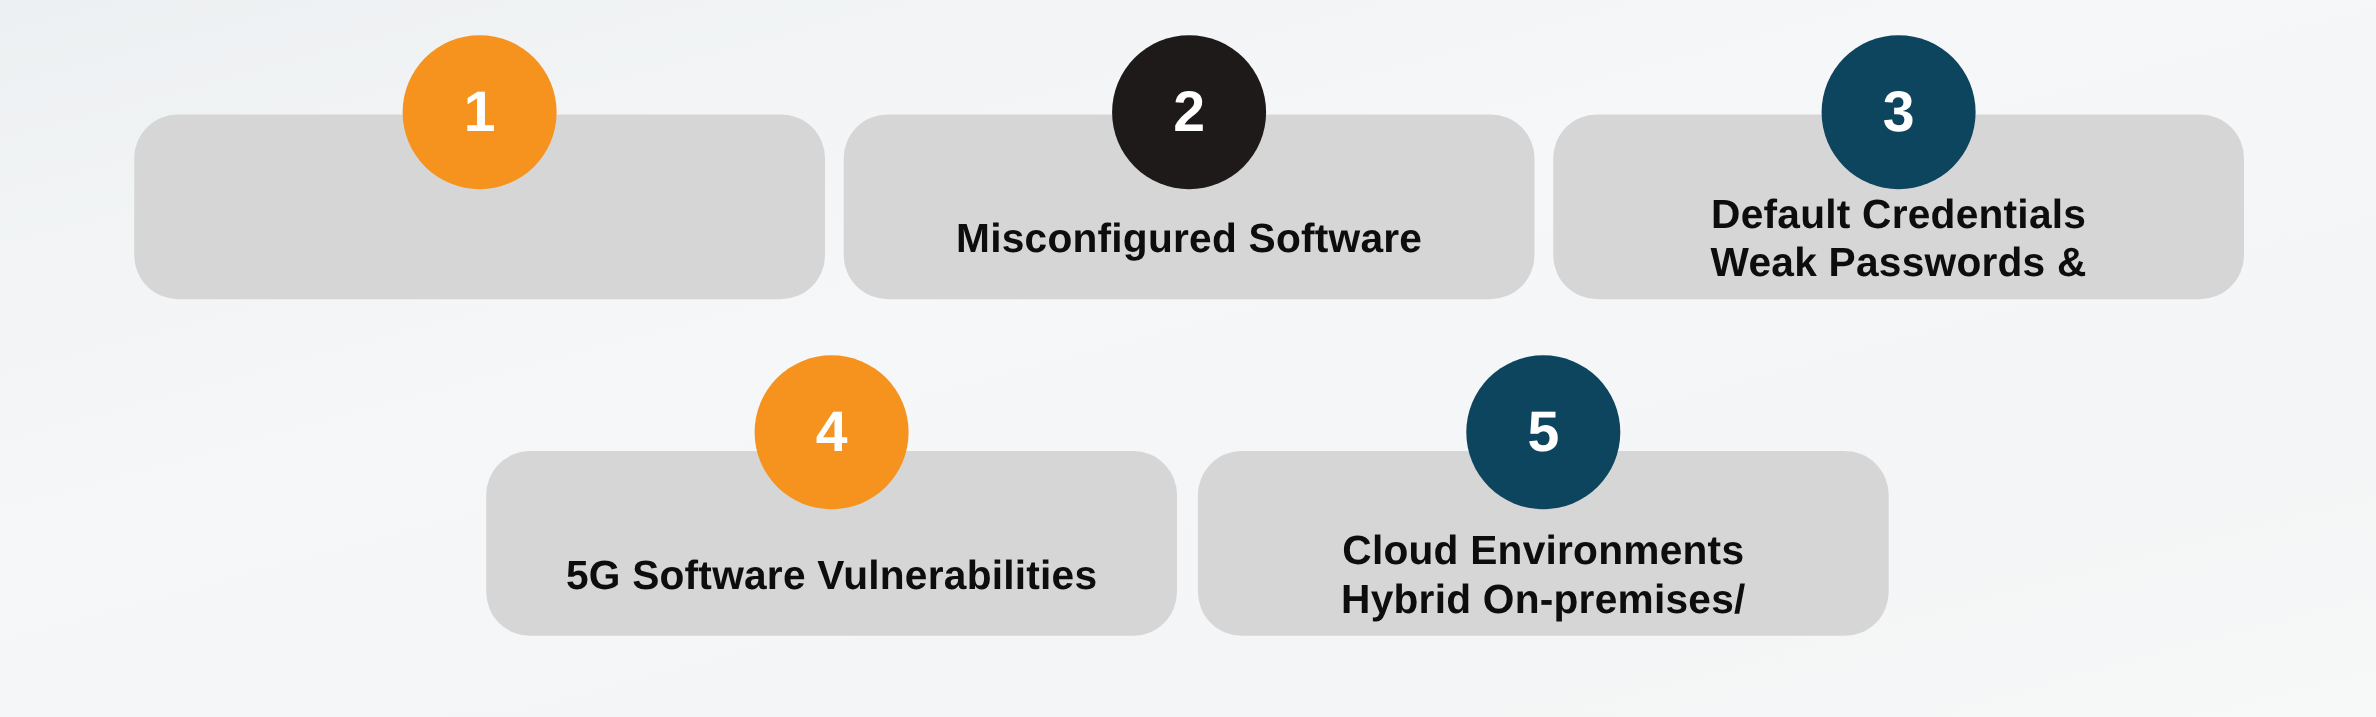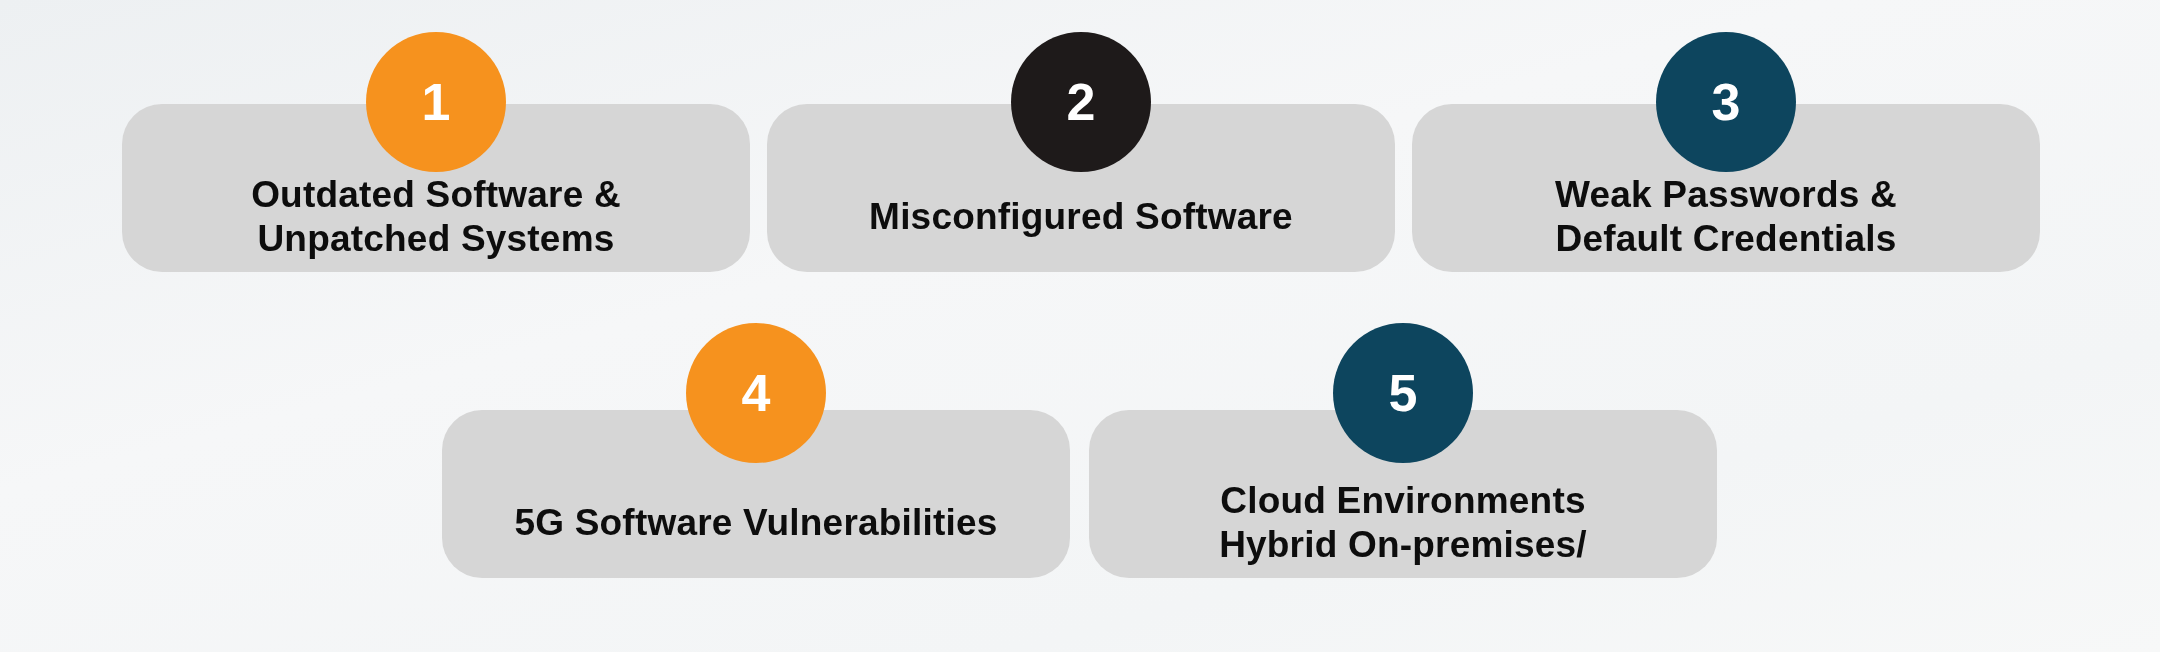--- a/index.html
+++ b/index.html
@@ -60,42 +60,38 @@
 </style>
 </head>
 <body>
 
 <div class="canvas">
 
   <div class="card row1 c1">
     <div class="badge" style="background: rgb(246, 146, 30);">
       <span class="badge-number">1</span>
     </div>
-    <div class="card-title">
-      <div>Outdated Software &amp;</div>
-      <div>Unpatched Systems</div>
-    </div>
   </div>
 
   <div class="card row1 c2">
     <div class="badge" style="background: rgb(30, 26, 26);">
       <span class="badge-number">2</span>
     </div>
     <div class="card-title">
       <div>Misconfigured Software</div>
     </div>
   </div>
 
   <div class="card row1 c3">
     <div class="badge" style="background: rgb(13, 69, 94);">
       <span class="badge-number">3</span>
     </div>
     <div class="card-title">
+      <div>Default Credentials</div>
       <div>Weak Passwords &amp;</div>
-      <div>Default Credentials</div>
     </div>
   </div>
 
   <div class="card row2 c4">
     <div class="badge" style="background: rgb(246, 146, 30);">
       <span class="badge-number">4</span>
     </div>
     <div class="card-title">
       <div>5G Software Vulnerabilities</div>
     </div>

